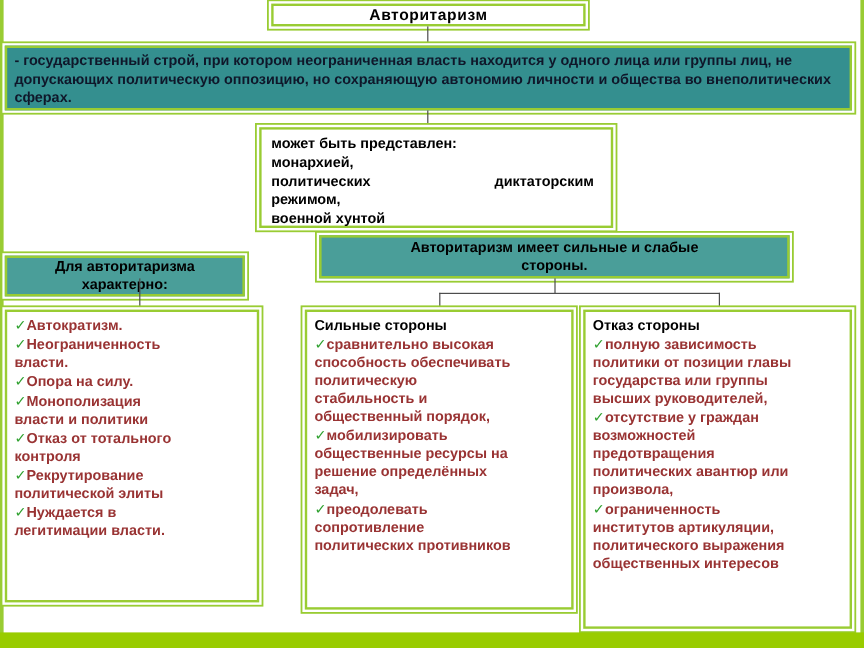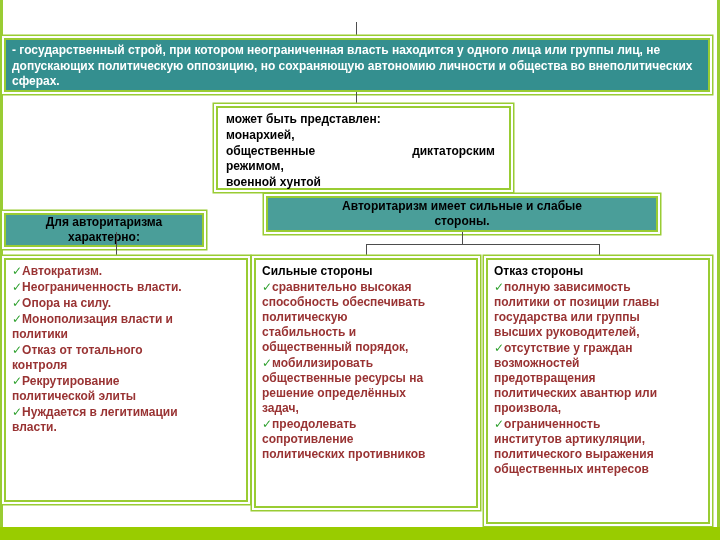--- a/index.html
+++ b/index.html
@@ -23,68 +23,71 @@
     border:2px solid var(--green);
     box-shadow:0 0 0 2px #ffffff,0 0 0 3.5px var(--green);
   }
   .title-box{
     left:226px;top:3px;width:262px;height:19px;
     display:flex;align-items:center;justify-content:center;
     font-size:13px;letter-spacing:.5px;
   }
   .def-box{
     left:4px;top:38px;width:706px;height:54px;
-    background:var(--teal-def);color:#ffffff;
+    background:var(--teal-def);color:#0f172a;
     font-size:12px;line-height:1.3;padding:3px 6px;
   }
   .forms-box{
     left:216px;top:106px;width:295px;height:84px;
     font-size:12px;line-height:1.32;padding:4px 8px;
   }
   .forms-box .split{display:flex;justify-content:space-between;padding-right:6px;}
   .head-box{
     display:flex;align-items:center;justify-content:center;text-align:center;
     background:var(--teal-head);color:#000;font-size:12px;line-height:1.25;
   }
   .head-left{left:4px;top:213px;width:200px;height:34px;padding:2px 30px;}
   .head-right{left:266px;top:196px;width:392px;height:34px;padding:16px 55px;}
   .col{font-size:12px;line-height:1.25;padding:4px 6px;}
-  .col-left{left:4px;top:258px;width:244px;height:244px;padding-right:52px;}
+  .col-left{left:4px;top:258px;width:212px;height:244px;padding-right:52px;}
   .col-mid{left:254px;top:258px;width:224px;height:250px;padding-right:44px;}
   .col-right{left:486px;top:258px;width:224px;height:266px;padding-right:40px;}
   .colhead{color:#000;margin-bottom:1px;}
   .item{margin-bottom:1px;}
   .check{color:var(--check);}
   .itxt{color:var(--item-text);}
   .connector{position:absolute;background:var(--line);}
   .edge{position:absolute;top:0;width:3px;height:540px;background:var(--green);}
   .bottom-bar{position:absolute;left:0;top:527px;width:720px;height:13px;background:var(--bar);}
 </style>
 </head>
 <body>
 
 <div class="slide">
 
   <div class="edge" style="left:0;"></div>
   <div class="edge" style="left:717px;"></div>
 
+  <div class="dbox title-box">
+    <span>Авторитаризм</span>
+  </div>
 
   <div class="connector" style="left:356px;top:22px;width:1px;height:14px;"></div>
 
   <div class="dbox def-box">
     <span>- государственный строй, при котором неограниченная власть находится у одного лица или группы лиц, не допускающих политическую оппозицию, но сохраняющую автономию личности и общества во внеполитических сферах.</span>
   </div>
 
   <div class="connector" style="left:356px;top:92px;width:1px;height:14px;"></div>
 
   <div class="dbox forms-box">
     <div>может быть представлен:</div>
     <div>монархией,</div>
     <div class="split">
-      <span>общественные</span>
+      <span>политических</span>
       <span>диктаторским</span>
     </div>
     <div>режимом,</div>
     <div>военной хунтой</div>
   </div>
 
   <div class="dbox head-box head-left">
     <span>Для авторитаризма характерно:</span>
   </div>
 

